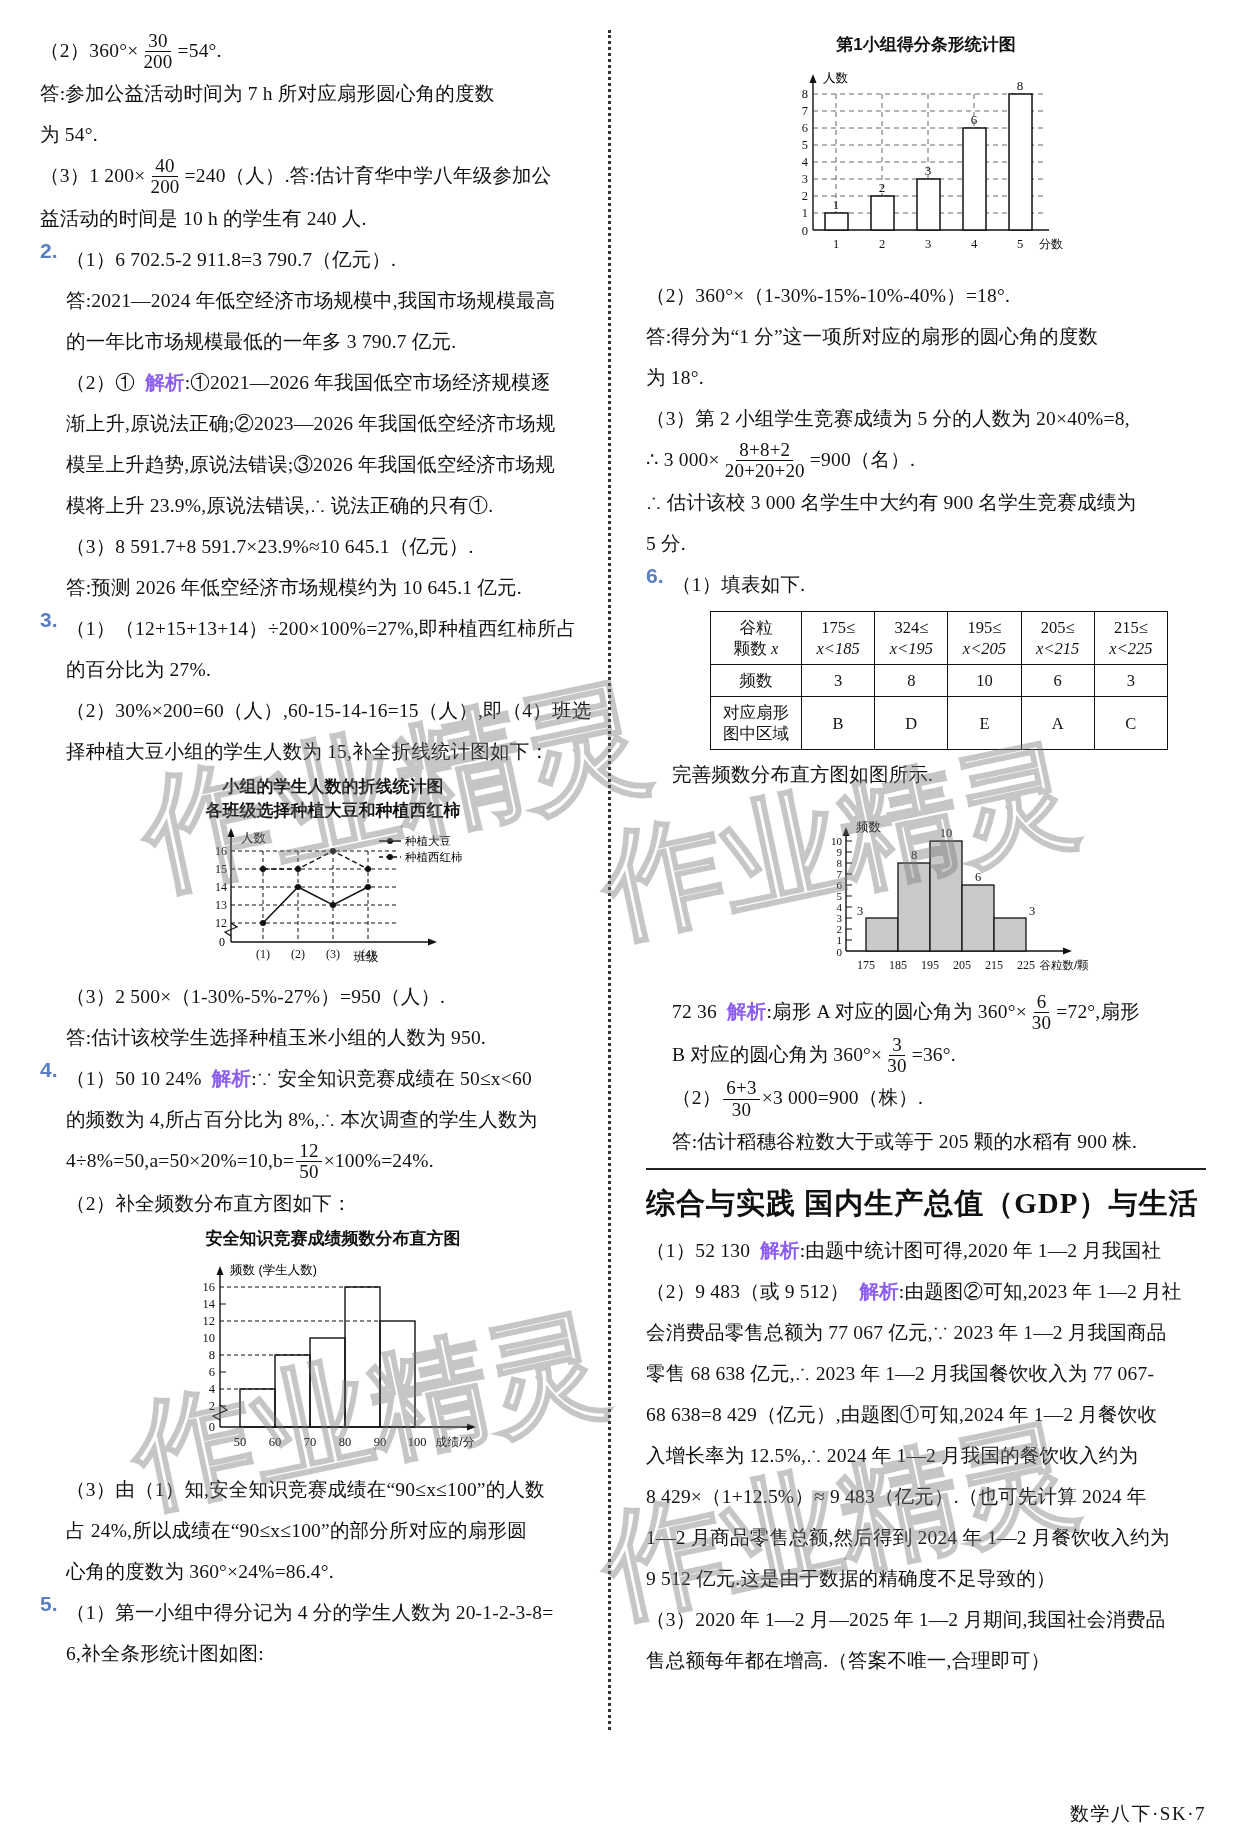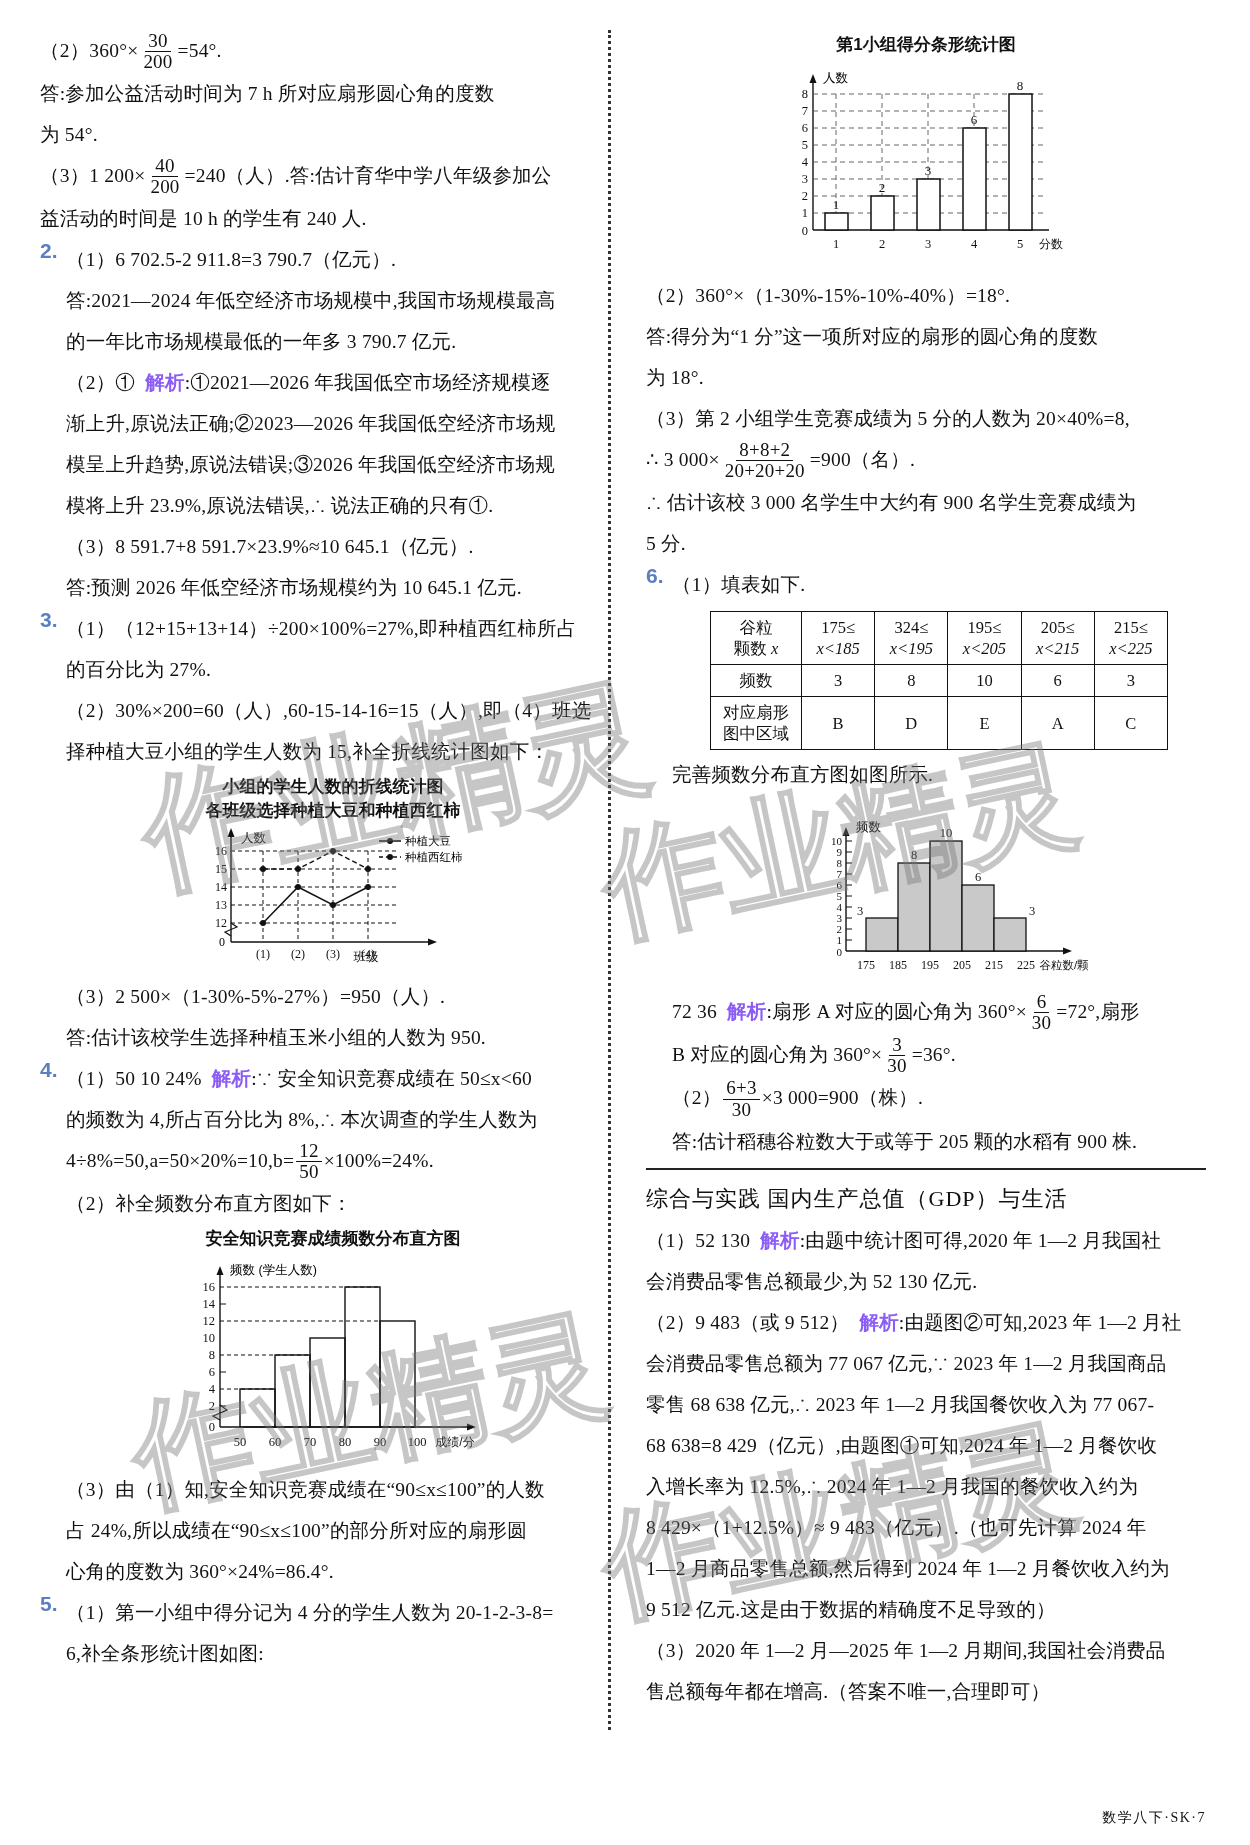--- a/index.html
+++ b/index.html
@@ -58,22 +58,22 @@
     font-size:19px;
     line-height:1.06;
     margin:0 2px;
     position:relative;
     top:-1px;
   }
   .frac .num{border-bottom:1.3px solid #111;padding:0 3px;}
   .frac .den{padding:0 3px;}
   .ital{font-style:italic;}
   .sec-title{
-    font-size:22px;
-    font-weight:normal;
+    font-size:29px;
+    font-weight:bold;
     font-family:"Liberation Serif",serif;
     margin:14px 0 6px 0;
     letter-spacing:1px;
   }
   .sec-rule{border-top:2px solid #222;margin:6px 0 2px 0;}
   
   .fig{margin:4px 0 2px 0;text-align:center;}
   .fig-title{
     font-size:17px;font-weight:bold;
     font-family:"Liberation Sans","DejaVu Sans",sans-serif;
@@ -92,21 +92,21 @@
     border:1.4px solid #111;
     text-align:center;
     padding:5px 2px;
     line-height:21px;
   }
   table.q6 td.hdr{width:86px;}
   
   .footer{
     position:absolute;
     bottom:18px;right:44px;
-    font-size:14px;
+    font-size:19px;
     letter-spacing:1.5px;
     font-family:"Liberation Serif",serif;
   }
   
   .wm{
     position:absolute;
     font-family:"Liberation Sans","DejaVu Sans",sans-serif;
     font-weight:bold;
     color:transparent;
     -webkit-text-stroke:2px rgba(120,120,120,0.42);
@@ -539,21 +539,20 @@
           <div class="line">答:估计稻穗谷粒数大于或等于 205 颗的水稻有 900 株.</div>
         </div>
       </div>
 
       <div class="sec-rule"></div>
       <div class="sec-title">综合与实践   国内生产总值（GDP）与生活</div>
 
       <div class="line">
         <span>（1）52 130</span>&nbsp;&nbsp;<span class="jx">解析</span><span>:由题中统计图可得,2020 年 1—2 月我国社</span>
       </div>
-      <div class="line">会消费品零售总额最少,为 52 130 亿元.</div>
       <div class="line">
         <span>（2）9 483（或 9 512）</span>&nbsp;&nbsp;<span class="jx">解析</span><span>:由题图②可知,2023 年 1—2 月社</span>
       </div>
       <div class="line">会消费品零售总额为 77 067 亿元,∵ 2023 年 1—2 月我国商品</div>
       <div class="line">零售 68 638 亿元,∴ 2023 年 1—2 月我国餐饮收入为 77 067-</div>
       <div class="line">68 638=8 429（亿元）,由题图①可知,2024 年 1—2 月餐饮收</div>
       <div class="line">入增长率为 12.5%,∴ 2024 年 1—2 月我国的餐饮收入约为</div>
       <div class="line">8 429×（1+12.5%）≈ 9 483（亿元）.（也可先计算 2024 年</div>
       <div class="line">1—2 月商品零售总额,然后得到 2024 年 1—2 月餐饮收入约为</div>
       <div class="line">9 512 亿元.这是由于数据的精确度不足导致的）</div>

